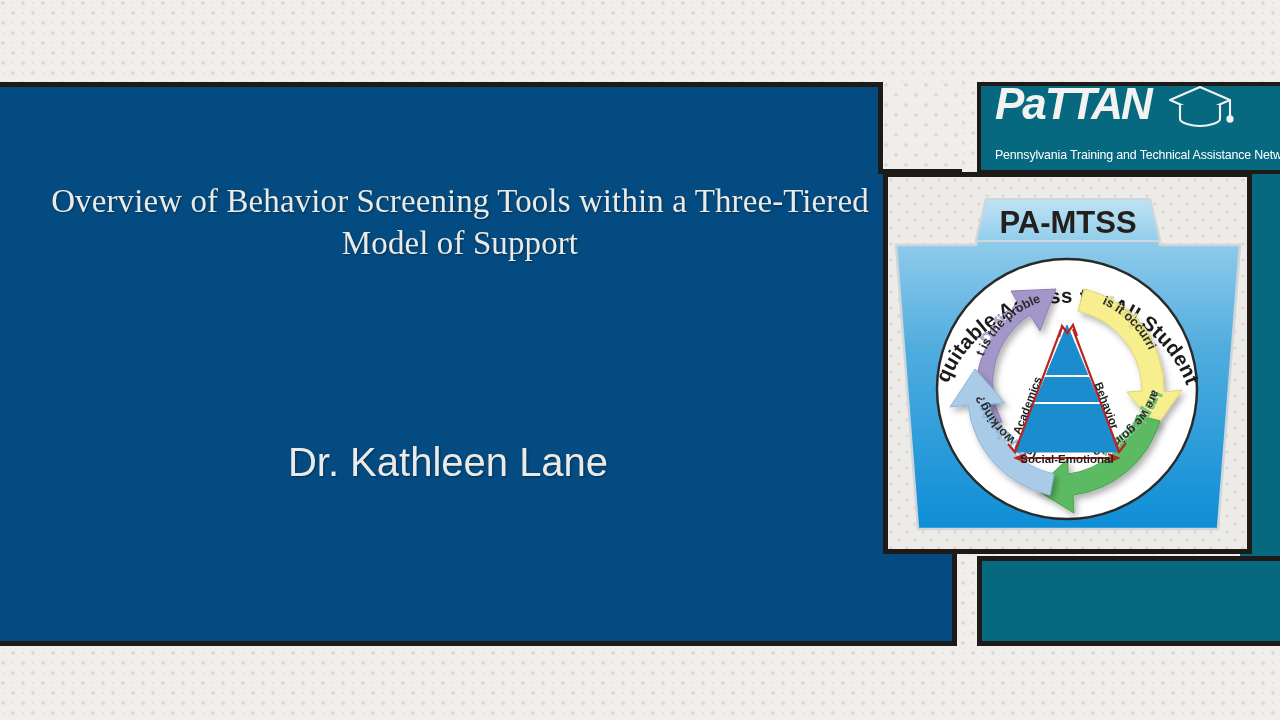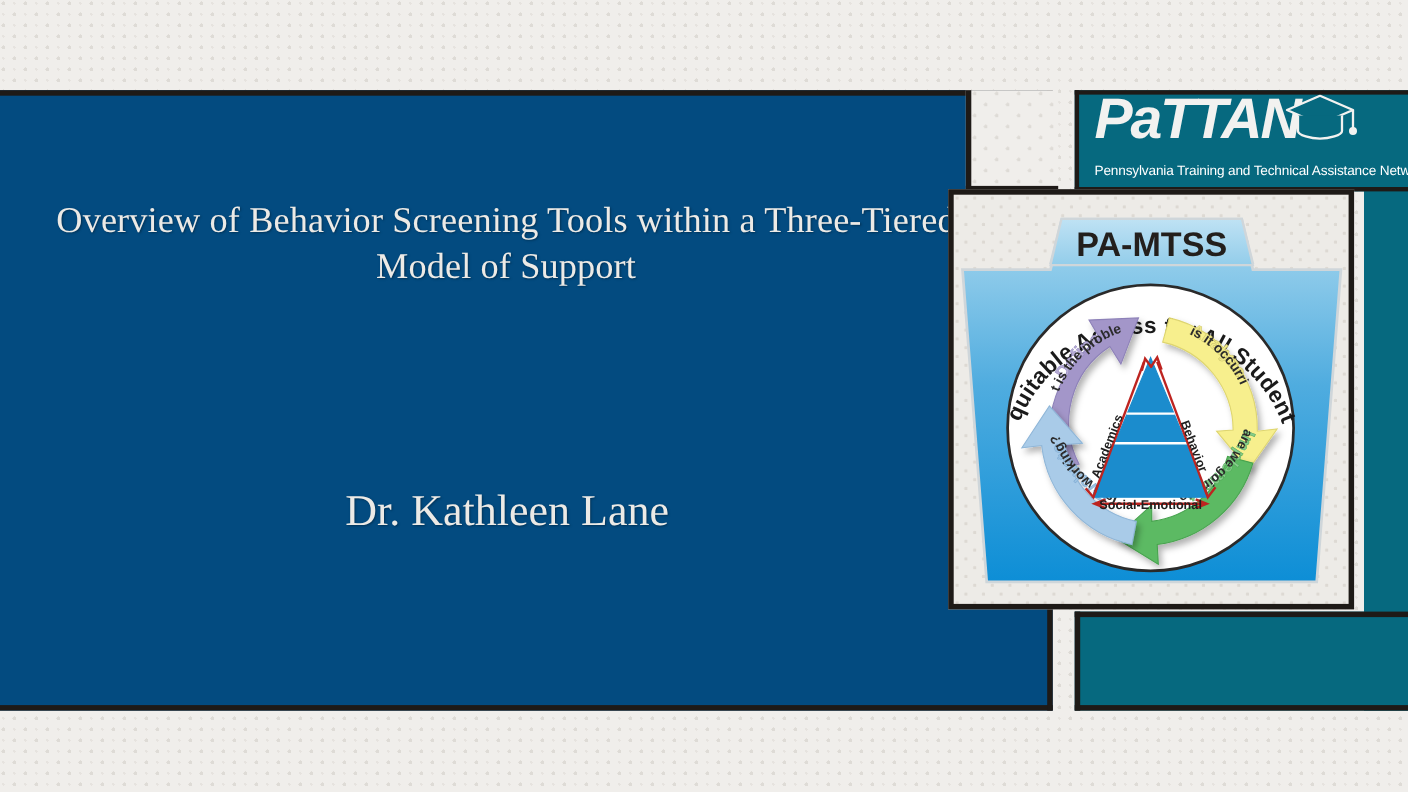--- a/index.html
+++ b/index.html
@@ -59,52 +59,52 @@
     text-align:center;color:#eceae6;
   }
   .slide-title{
     font-family:"Liberation Serif", serif;
     font-size:33px;line-height:1.28;font-weight:400;
     letter-spacing:.1px;
     text-shadow:1px 1px 2px rgba(0,0,0,.35);
     margin:0;
   }
   .presenter{
-    position:absolute;left:41px;top:440px;width:840px;
+    position:absolute;left:28px;top:440px;width:840px;
     text-align:center;color:#eceae6;
-    font-family:Liberation Serif, serif;
+    font-family:Liberation Sans, sans-serif;
     font-size:40px;
     text-shadow:1px 1px 2px rgba(0,0,0,.35);
   }
 
   
   .logo-box{
     position:absolute;left:977px;top:82px;width:303px;height:92px;
     background:#06697f;
     border:4px solid #1e1a17;border-right:none;
     box-sizing:border-box;overflow:hidden;
   }
   .logo-word{
     position:absolute;left:14px;top:-4px;
     font-family:"Liberation Sans", sans-serif;
-    font-size:52px;font-weight:bold;font-style:italic;
+    font-size:44px;font-weight:bold;font-style:italic;
     color:#f2f2f0;letter-spacing:-2px;white-space:nowrap;
     line-height:1;
   }
   .logo-tag{
     position:absolute;left:14px;top:62px;width:275px;
     font-family:"Liberation Sans", sans-serif;
     font-size:12.4px;color:#ffffff;white-space:nowrap;
     letter-spacing:-.15px;
   }
   .grad-cap{position:absolute;left:183px;top:-2px;width:72px;height:46px;}
 
   
   .img-panel{
-    position:absolute;left:862px;top:172px;width:369px;height:382px;
+    position:absolute;left:883px;top:172px;width:369px;height:382px;
     background-color:#edebe7;
     background-image:
       radial-gradient(circle at 3px 3px, #ddd9d3 1.5px, transparent 1.7px),
       radial-gradient(circle at 11px 11px, #ddd9d3 1.5px, transparent 1.7px);
     background-size:16px 16px,16px 16px;
     border:5px solid #1e1a17;
     box-sizing:border-box;
   }
   .mtss-svg{position:absolute;left:0;top:0;}
 </style>

